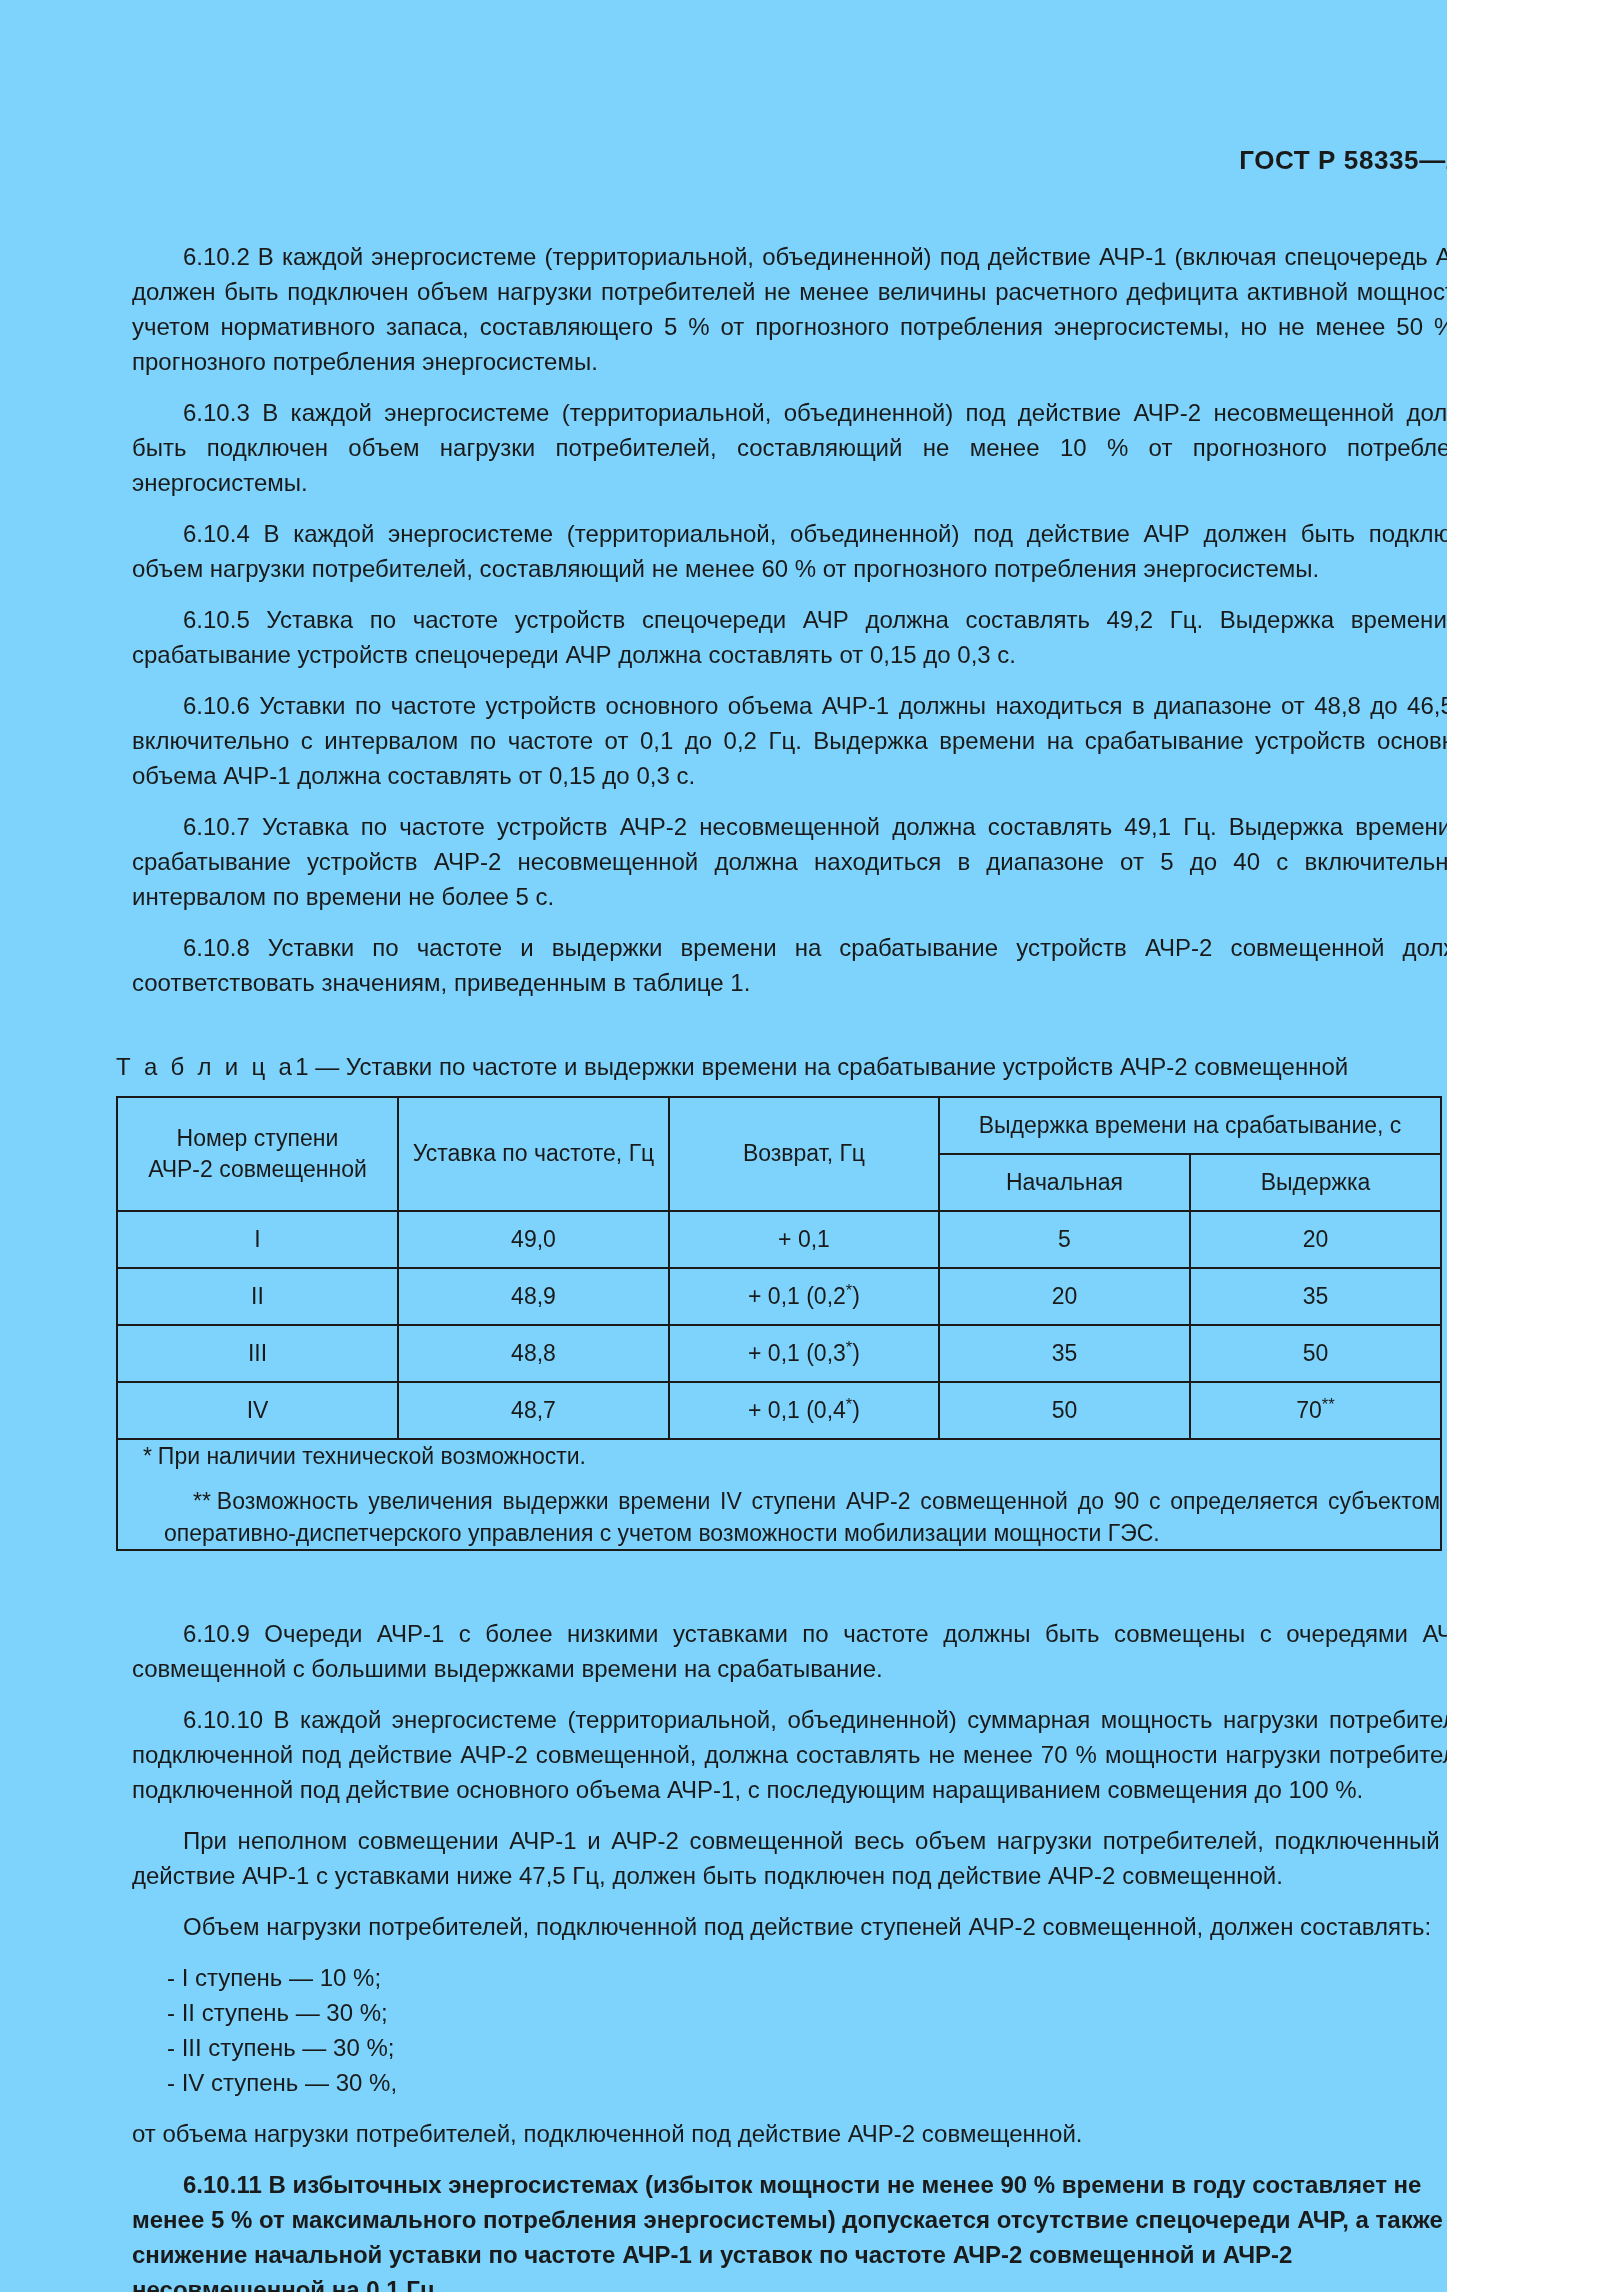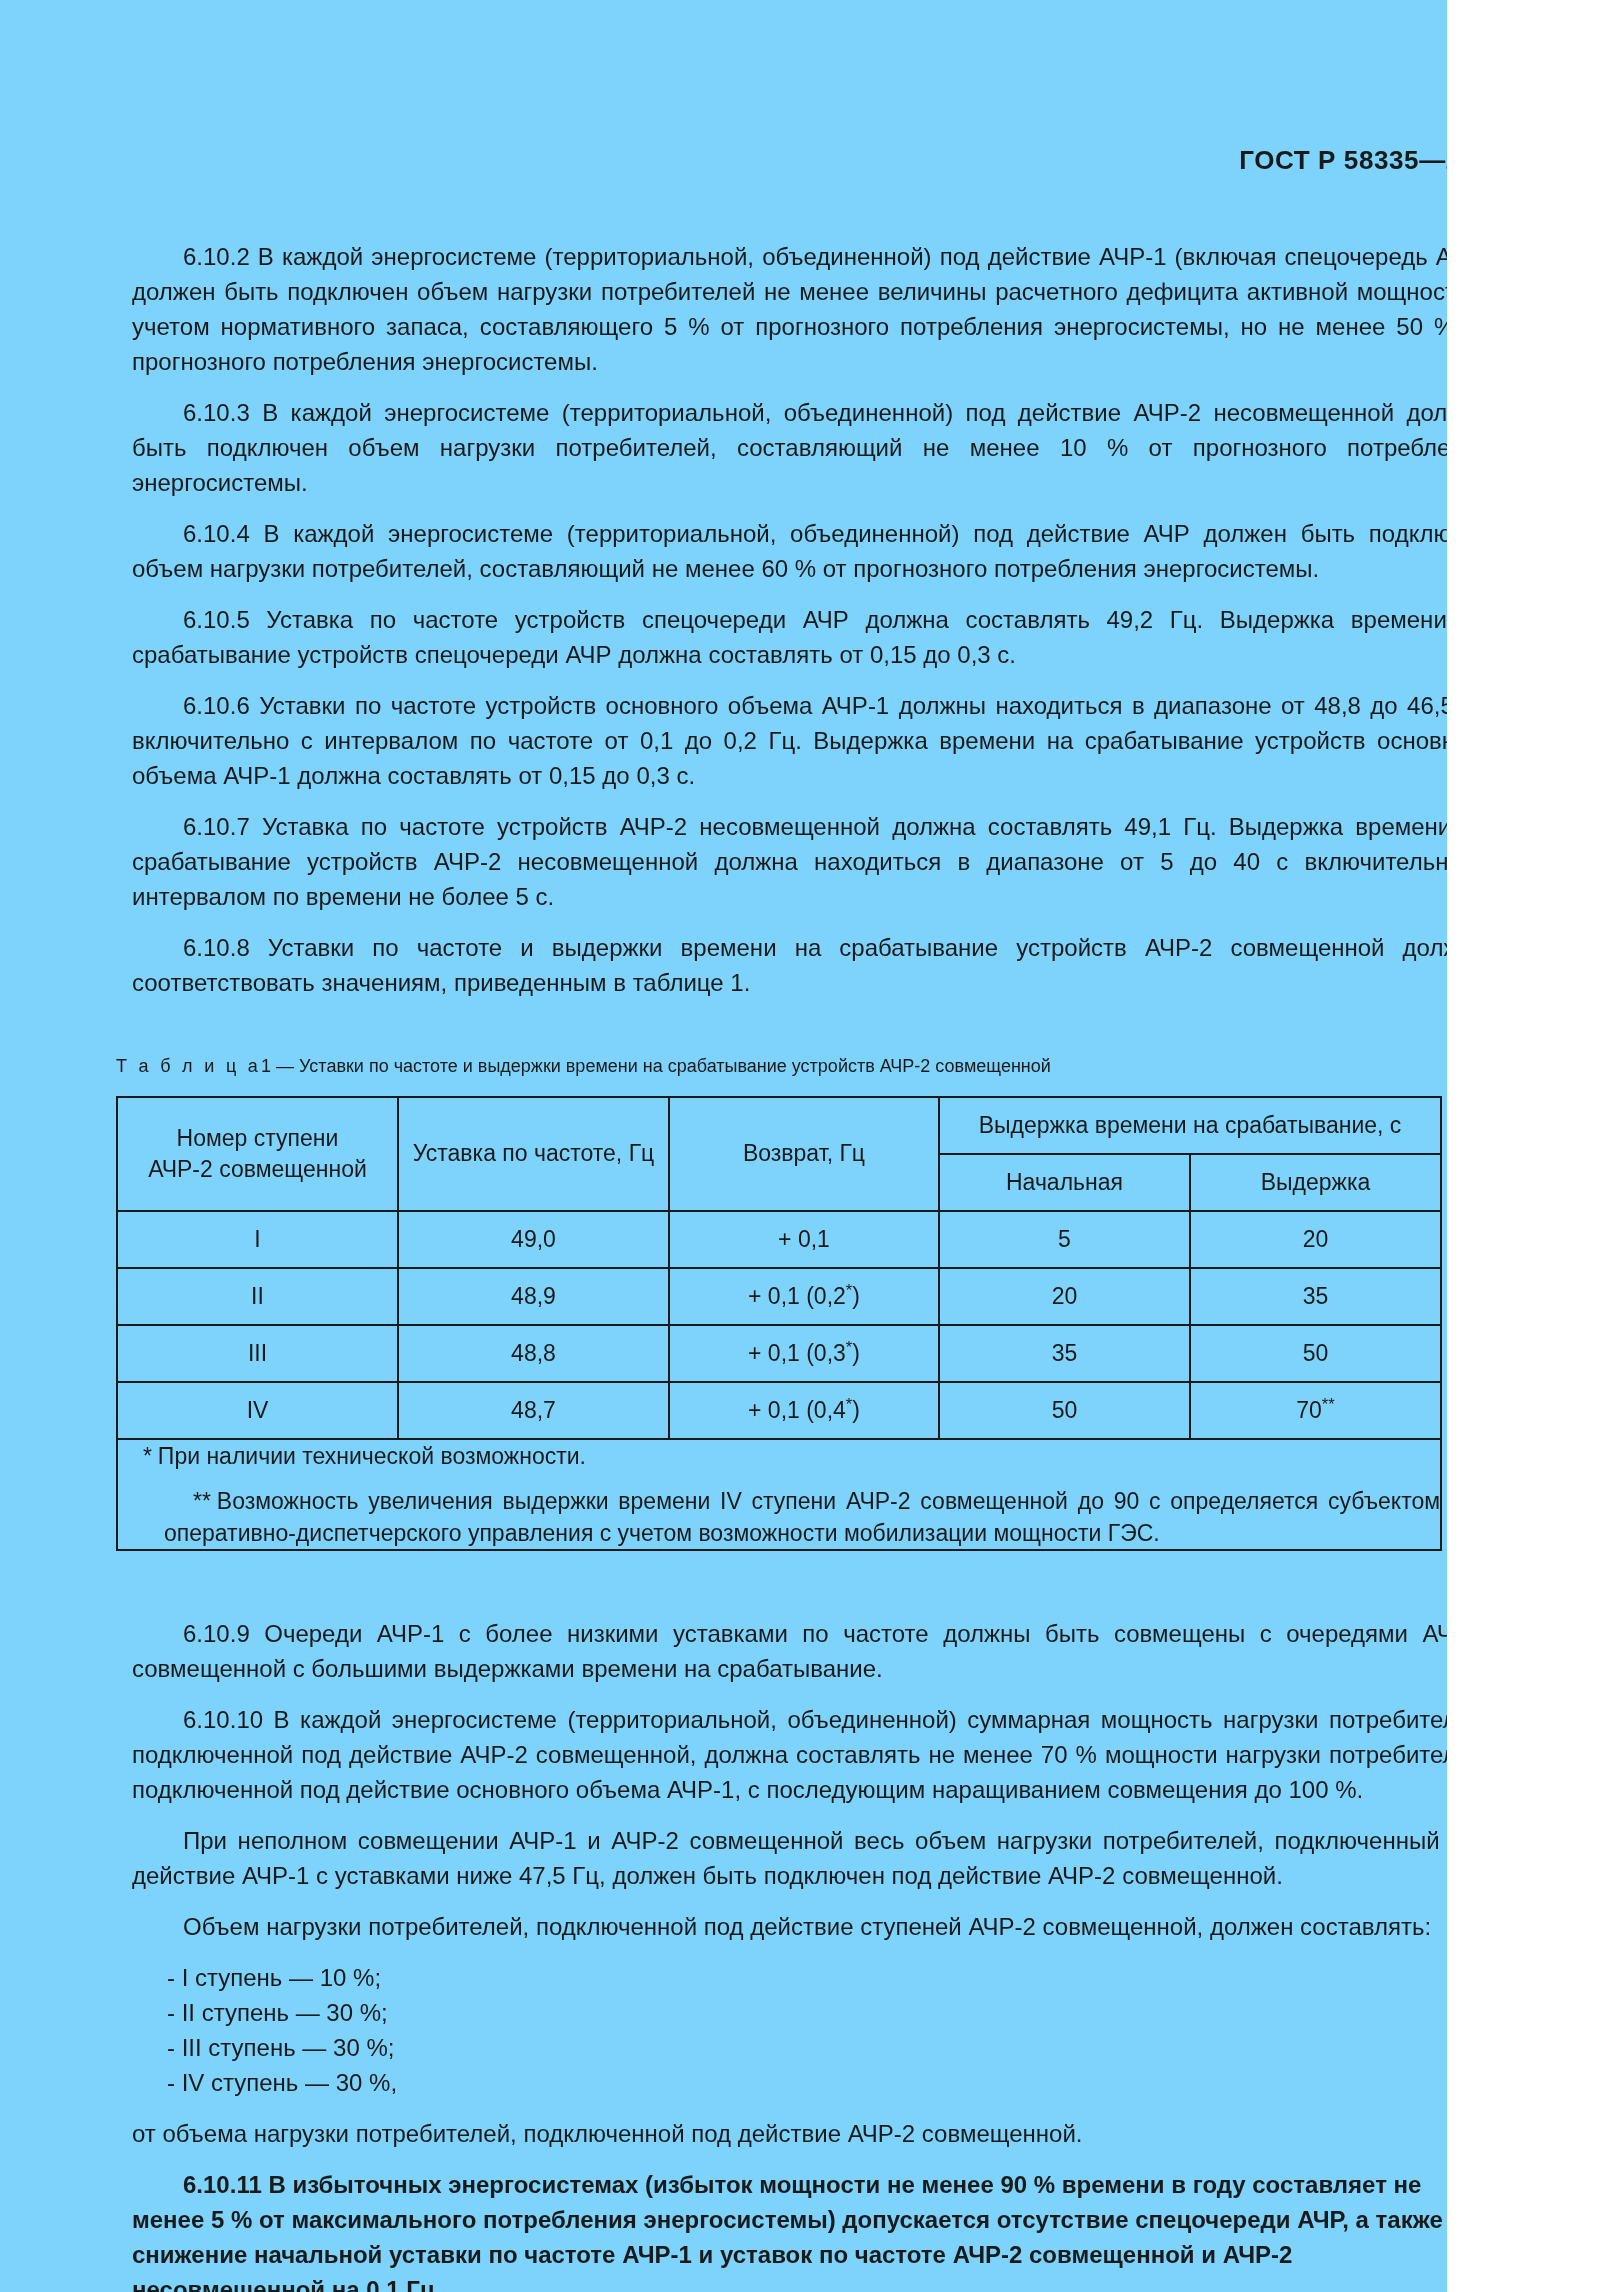--- a/index.html
+++ b/index.html
@@ -58,21 +58,21 @@
   p.para.noindent {
     text-indent: 0;
   }
   p.para:last-child {
     text-align: left;
     font-weight: bold;
   }
 
   
   .table-caption {
-    font-size: 18px;
+    font-size: 24px;
     line-height: 31px;
     margin: 0;
     padding-top: 35px;
     padding-bottom: 13.7px;
     white-space: nowrap;
   }
   .table-caption .sp {
     letter-spacing: 3.3px;
   }
 

